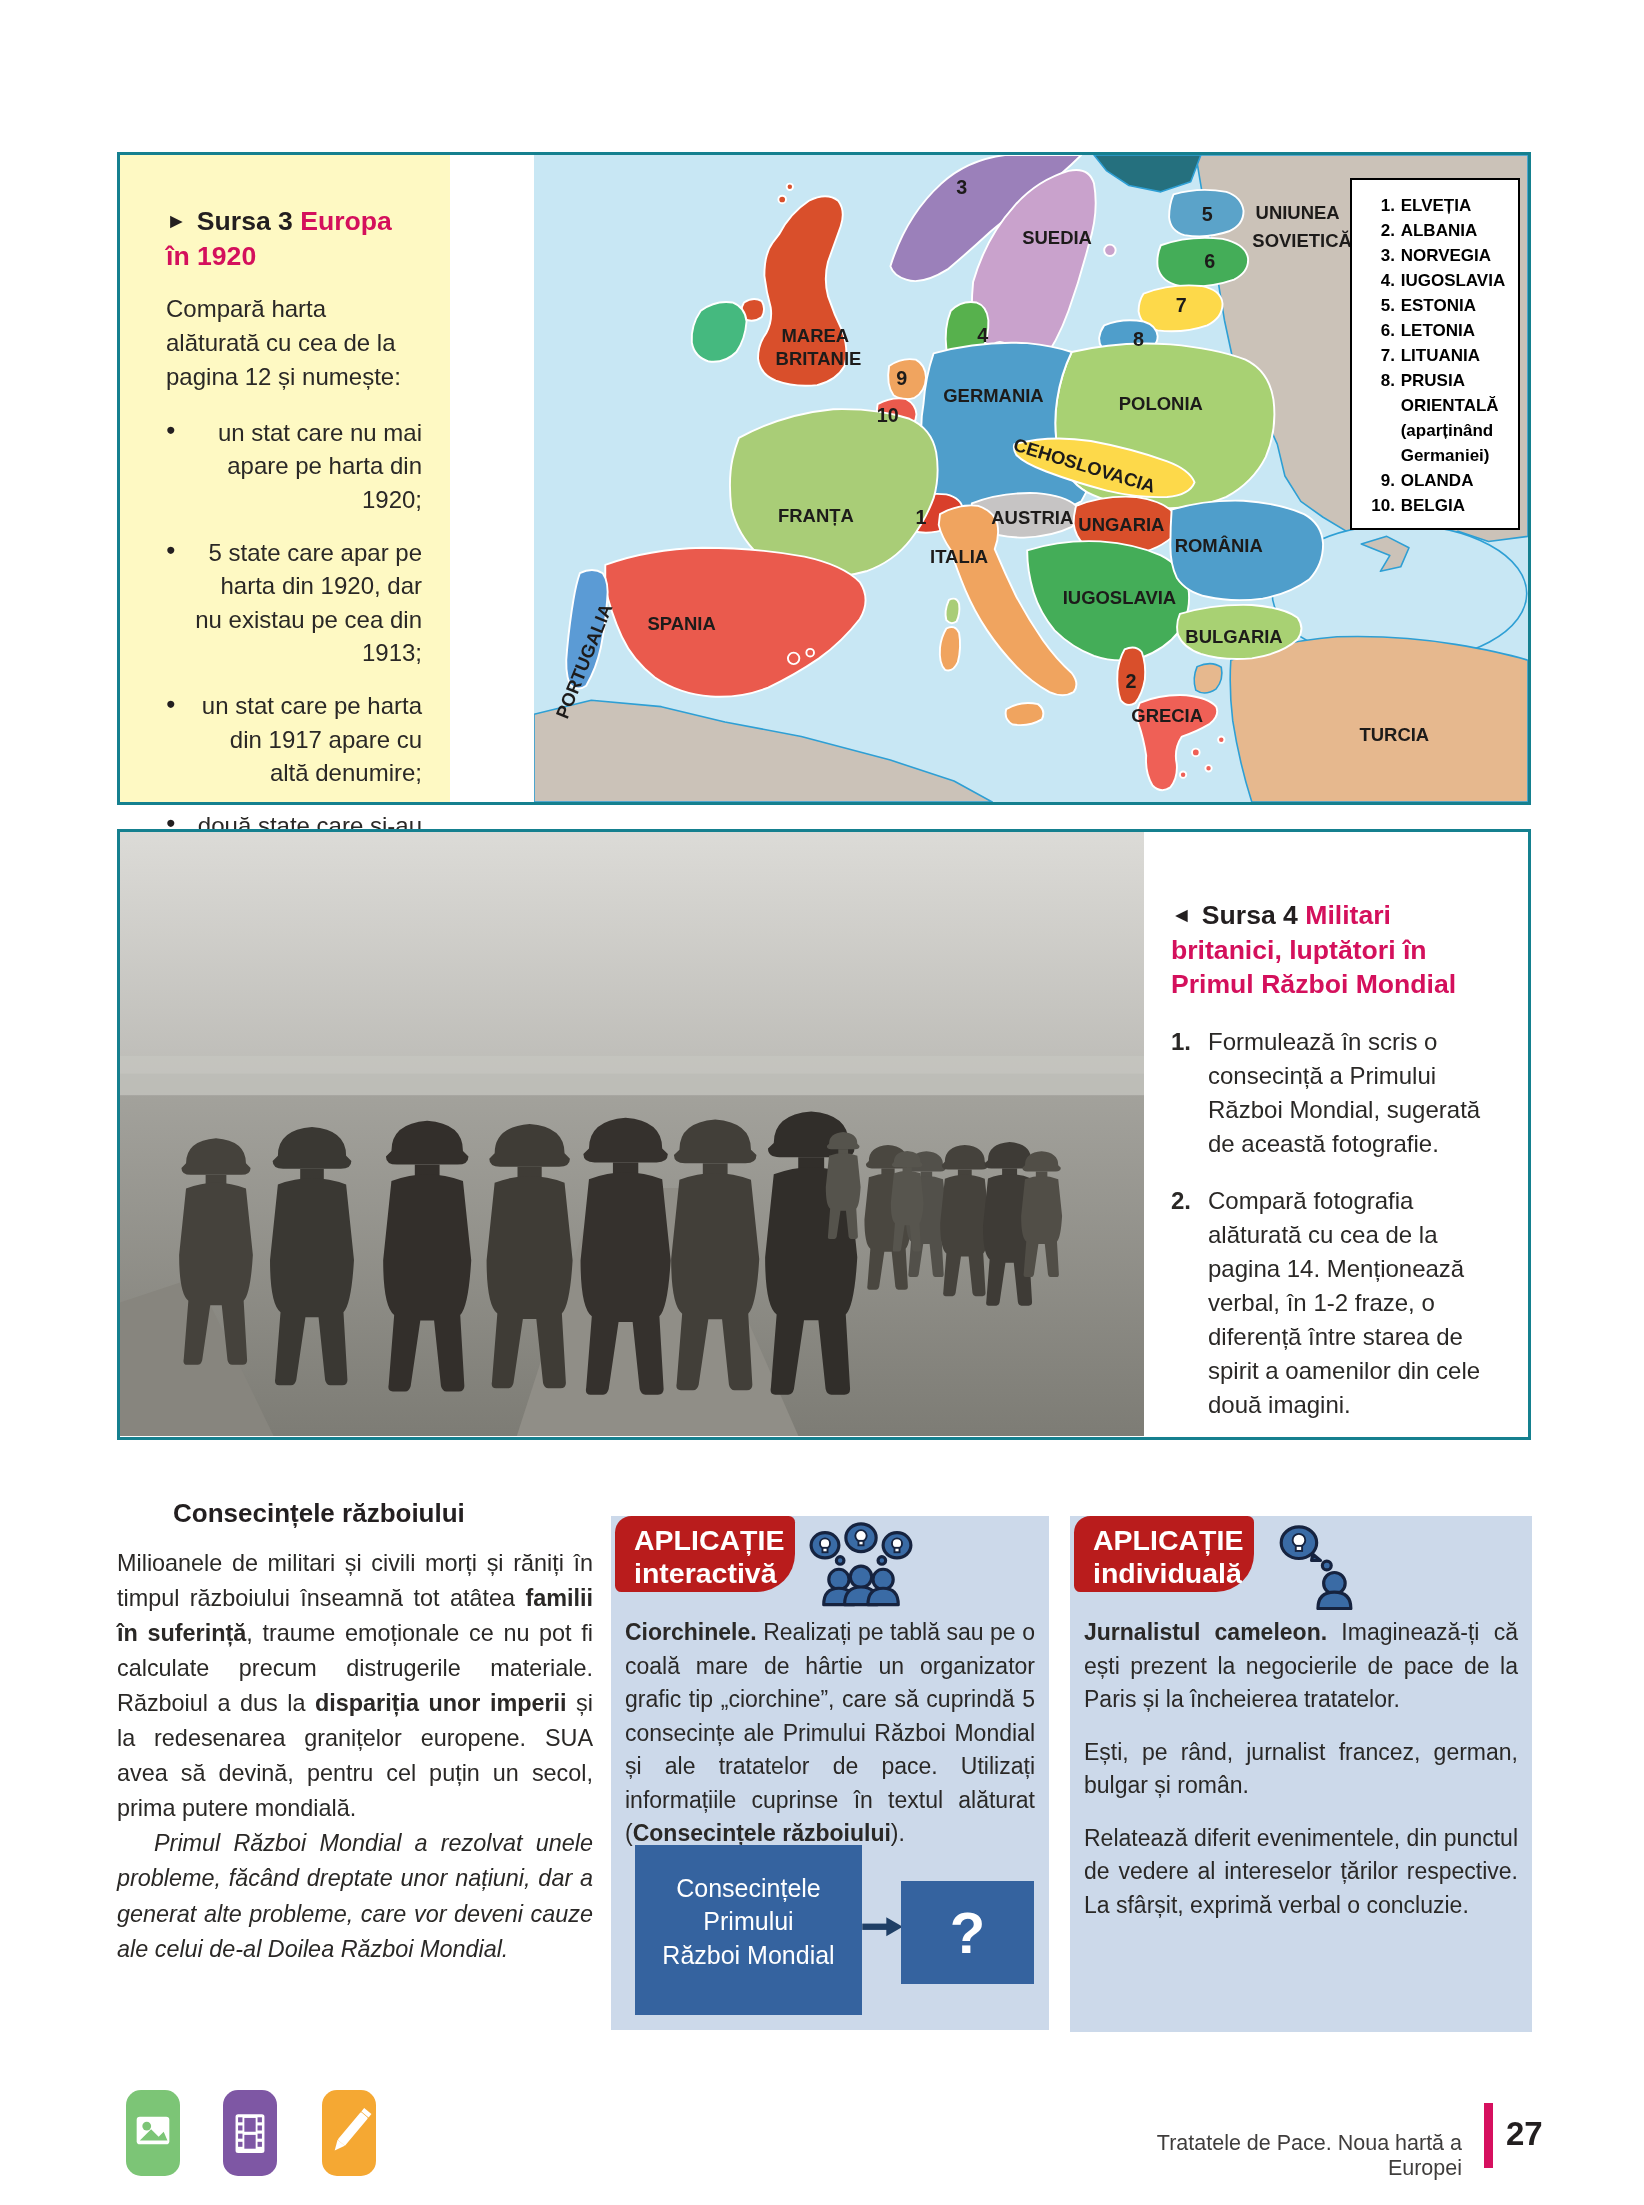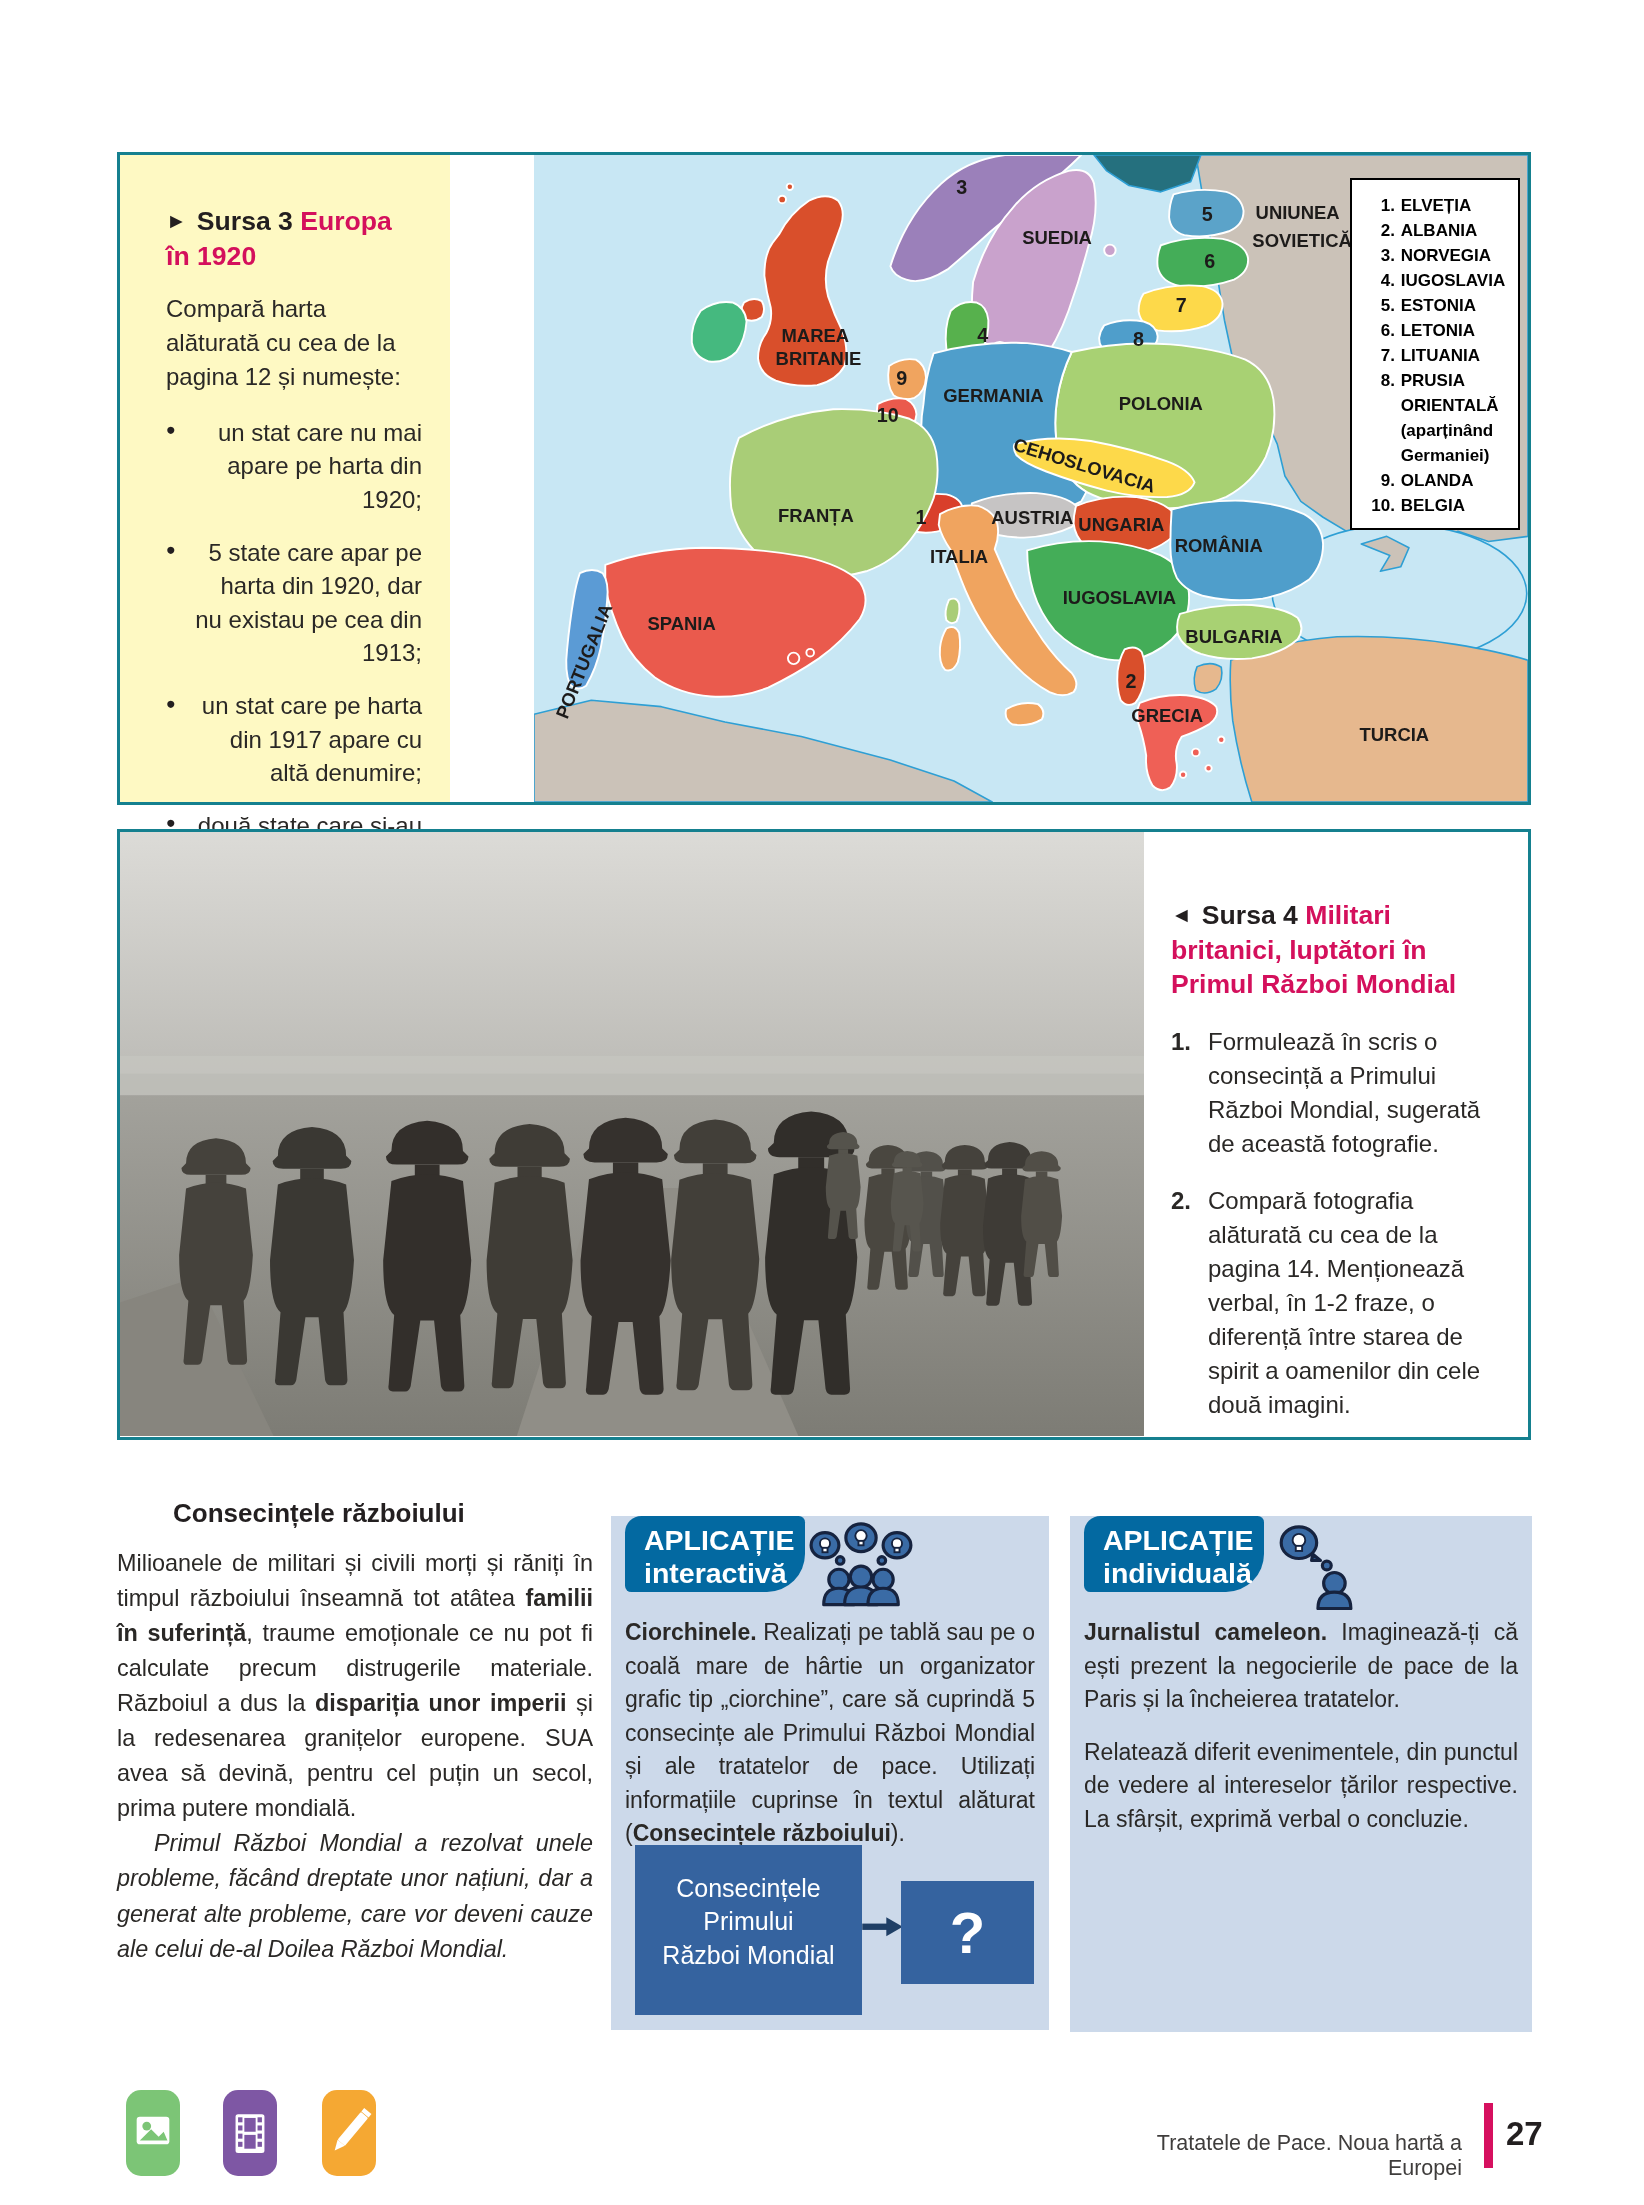--- a/index.html
+++ b/index.html
@@ -43,21 +43,21 @@
 
   
   .col-left{position:absolute;left:117px;top:1498px;width:476px;}
   .col-left h3{font-size:26px;font-weight:bold;color:#231f20;margin:0 0 16.5px 56px;}
   .col-left p{font-size:23.4px;line-height:1.5;text-align:justify;margin:0;}
   .col-left p.p2{text-indent:37px;font-style:italic;}
 
   .panel{position:absolute;background:#ccd9ea;}
   .panel-mid{left:611px;top:1516px;width:438px;height:514px;}
   .panel-right{left:1070px;top:1516px;width:462px;height:516px;}
-  .app-header{position:absolute;left:14px;top:0;width:180px;height:76px;background:#0369a1;border-radius:16.5px 6.3px 38px 6.3px;color:#fff;font-weight:bold;font-size:28.5px;line-height:1.18;padding:7.6px 0 0 19px;box-sizing:border-box;}
+  .app-header{position:absolute;left:4px;top:0;width:180px;height:76px;background:#b91c1c;border-radius:16.5px 6.3px 38px 6.3px;color:#fff;font-weight:bold;font-size:28.5px;line-height:1.18;padding:7.6px 0 0 19px;box-sizing:border-box;}
   .app-icon{position:absolute;top:5px;}
   .panel-body{position:absolute;left:14px;right:14px;top:100px;font-size:23px;line-height:1.46;text-align:justify;margin:0;}
   .panel-right .panel-body p{margin:0 0 19px 0;}
 
   .diagram-box{position:absolute;left:24px;top:329px;width:227px;height:170px;background:#35639f;color:#fff;text-align:center;font-size:25px;line-height:1.35;padding-top:26.6px;box-sizing:border-box;}
   .qbox{position:absolute;left:290px;top:365px;width:133px;height:103px;background:#35639f;color:#fff;text-align:center;font-size:58px;font-weight:bold;line-height:103px;}
   .darrow{position:absolute;left:251px;top:400px;}
 
   
   .ficon{position:absolute;top:2090px;width:54px;height:86px;border-radius:15px;}
@@ -350,20 +350,21 @@
         <circle cx="108" cy="98" r="17"></circle>
         <path d="M82,138 Q82,112 108,112 Q134,112 134,138 Z"></path>
       </g>
       <g fill="#ffffff" stroke="#16233f" stroke-width="3">
         <circle cx="52" cy="30" r="10"></circle>
           <rect x="47" y="39" width="10" height="8"></rect>
       </g>
     </svg>
     <div class="panel-body">
       <p><b>Jurnalistul cameleon.</b><span> Imaginează-ți că ești prezent la negocierile de pace de la Paris și la încheierea tratatelor.</span></p>
+      <p>Ești, pe rând, jurnalist francez, german, bulgar și român.</p>
       <p>Relatează diferit evenimentele, din punctul de vedere al intereselor țărilor respective. La sfârșit, exprimă verbal o concluzie.</p>
     </div>
   </div>
 
   <div class="ficon f-green">
     <svg viewBox="0 0 86 136">
       <rect x="17" y="42" width="52" height="44" rx="5" fill="#ffffff"></rect>
       <circle cx="33" cy="57" r="7" fill="#7cc576"></circle>
       <path d="M22,80 L40,62 L52,74 L60,66 L66,80 Z" fill="#7cc576"></path>
     </svg>

